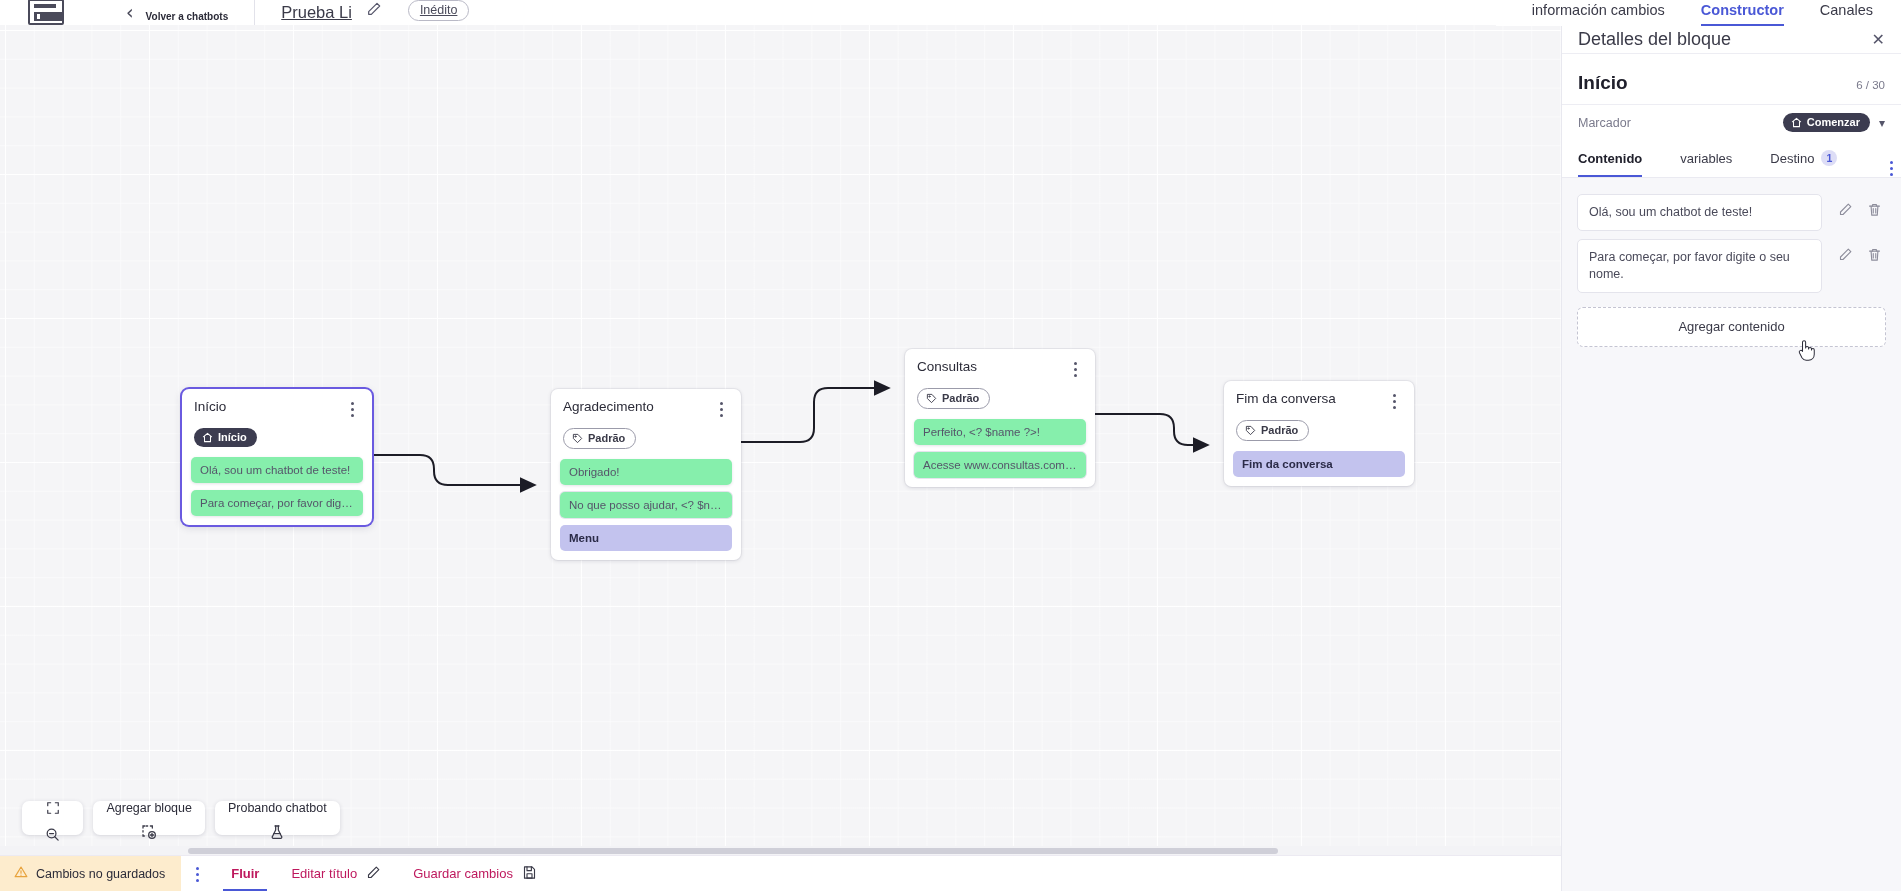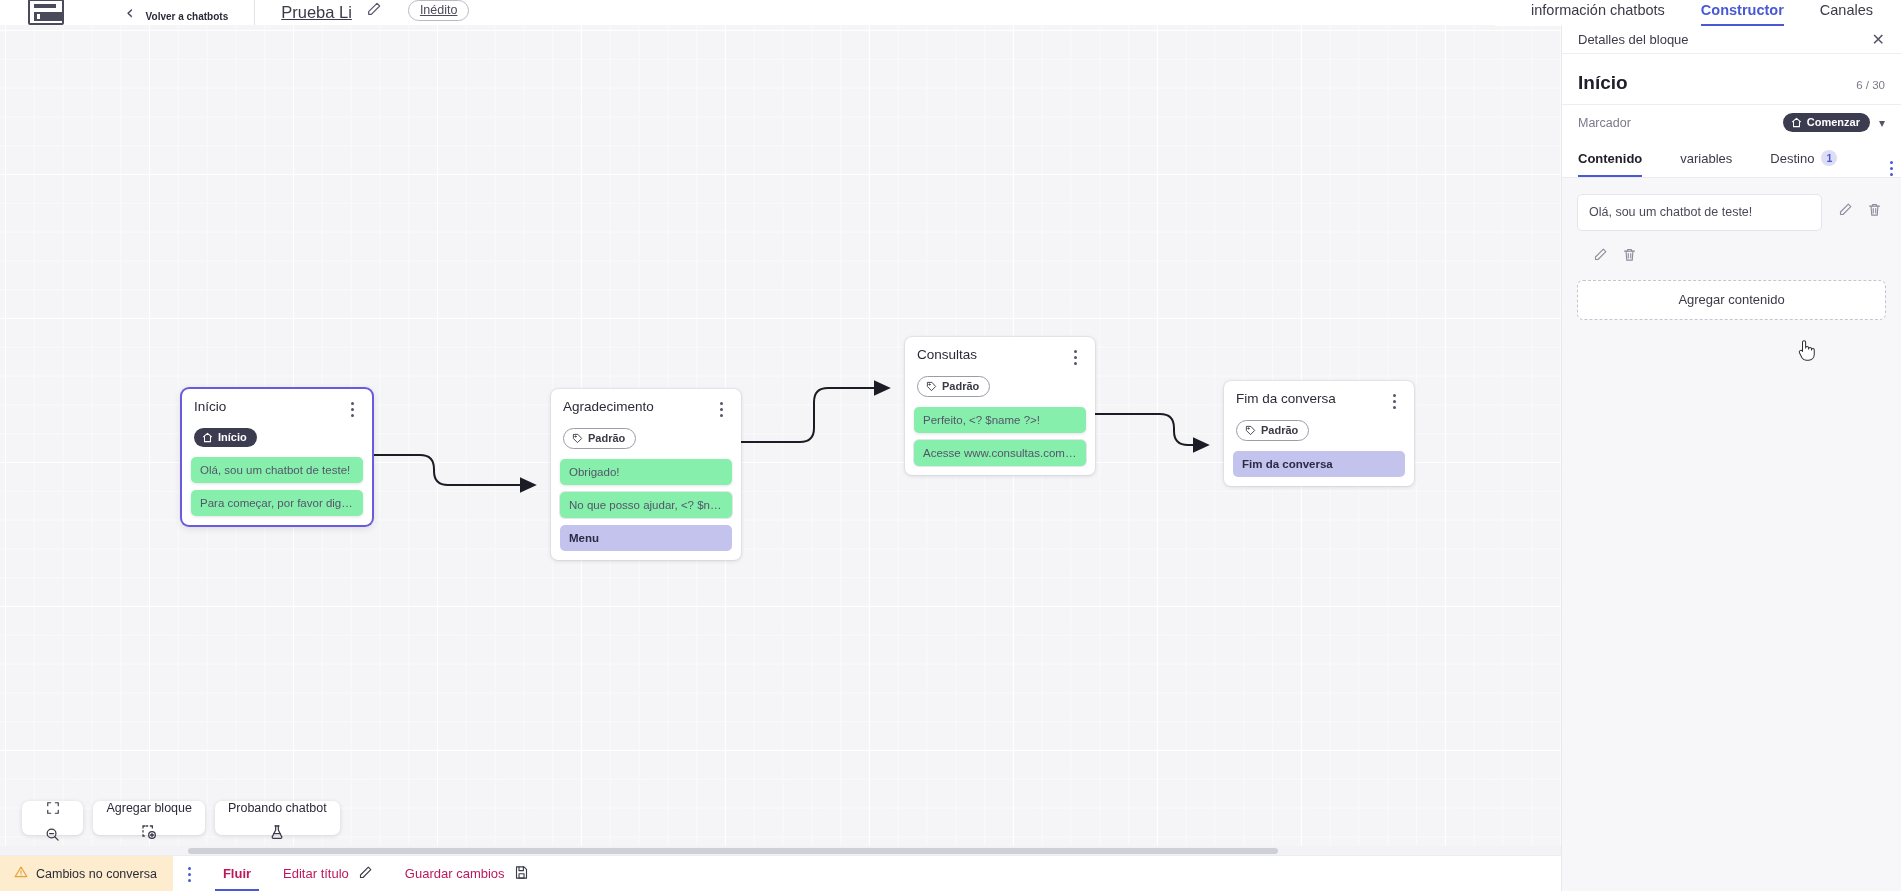--- a/index.html
+++ b/index.html
@@ -160,21 +160,21 @@
   
   .panel {
     position: absolute; right: 0; top: 26px; width: 340px; height: 865px;
     background: #ffffff; border-left: 1px solid #e8e8ef;
     display: flex; flex-direction: column; z-index: 55;
   }
   .panel-head {
     height: 28px; display:flex; align-items:center; justify-content:space-between;
     padding: 0 16px 0 16px; border-bottom: 1px solid #ededf3;
   }
-  .panel-head-title { font-size: 13px; color: #3a3a48; }
+  .panel-head-title { font-size: 18px; color: #3a3a48; }
   .close-x { font-size: 16px; color: #55556a; cursor: pointer; line-height:1; font-family:"DejaVu Sans",sans-serif;}
 
   .panel-title-row {
     display:flex; align-items:baseline; justify-content:space-between;
     padding: 18px 16px 10px 16px;
   }
   .panel-title { font-size: 19px; font-weight: 600; color: #20202c; }
   .panel-count { font-size: 11.5px; color: #7a7a8c; }
 
   .panel-marker-row {
@@ -235,21 +235,21 @@
     <span class="chat-title">Prueba Li</span>
     <span class="pencil-top">
       <svg width="16" height="16" viewBox="0 0 24 24" fill="none" stroke="#55556a" stroke-width="1.8" stroke-linecap="round" stroke-linejoin="round">
           <path d="M16.5 3.5l4 4L8 20H4v-4z"></path>
         </svg>
     </span>
     <span class="badge-unpub">Inédito</span>
   </div>
 
   <div class="top-tabs">
-    <div class="top-tab">información chatbots</div>
+    <div class="top-tab">información cambios</div>
     <div class="top-tab active">Constructor</div>
     <div class="top-tab">Canales</div>
   </div>
 
   <div class="canvas">
 
     <svg class="edges">
       <defs>
         <marker id="arr" markerWidth="9" markerHeight="9" refX="7" refY="4.5" orient="auto">
           <path d="M0,0.6 L8.4,4.5 L0,8.4 z" fill="#1c1c26"></path>
@@ -302,21 +302,21 @@
           <span>Padrão</span>
         </span>
       </div>
       <div class="node-body">
         <div class="msg">Obrigado!</div>
         <div class="msg plain">No que posso ajudar, &lt;? $name ...</div>
         <div class="msg accent">Menu</div>
       </div>
     </div>
 
-    <div class="node" style="left:905px; top:312px;">
+    <div class="node" style="left:905px; top:324px;">
       <div class="node-head">
         <div class="node-title-row">
           <span class="node-title">Consultas</span>
           <span class="kebab">
               <i></i>
               <i></i>
               <i></i>
             </span>
         </div>
         <span class="pill outline">
@@ -416,21 +416,21 @@
 
   <div class="statusbar">
     <div class="unsaved">
       <span>
         <svg width="14" height="14" viewBox="0 0 24 24" fill="none" stroke="#e8a33d" stroke-width="2" stroke-linecap="round" stroke-linejoin="round">
             <path d="M12 3.5L22 20H2z"></path>
             <path d="M12 10v4.2"></path>
             <path d="M12 17.2v.2"></path>
           </svg>
       </span>
-      <span>Cambios no conversa</span>
+      <span>Cambios no guardados</span>
     </div>
     <div class="sb-kebab">
         <span class="kebab">
           <i></i>
           <i></i>
           <i></i>
         </span>
       </div>
     <div class="sb-item tabbed">Fluir</div>
     <div class="sb-item">
@@ -506,20 +506,21 @@
                 <path d="M4 6.5h16"></path>
                 <path d="M9 6.5V4h6v2.5"></path>
                 <path d="M6.5 6.5L7.6 21h8.8l1.1-14.5"></path>
                 <path d="M10 10.5v7M14 10.5v7"></path>
               </svg>
           </span>
         </div>
       </div>
 
       <div class="content-row">
+        <div class="content-box">Para começar, por favor digite o seu nome.</div>
         <div class="row-actions">
           <span class="icon-btn">
             <svg width="15" height="15" viewBox="0 0 24 24" fill="none" stroke="#6a6a7c" stroke-width="1.8" stroke-linecap="round" stroke-linejoin="round">
                 <path d="M16.5 3.5l4 4L8 20H4v-4z"></path>
               </svg>
           </span>
           <span class="icon-btn">
             <svg width="15" height="15" viewBox="0 0 24 24" fill="none" stroke="#6a6a7c" stroke-width="1.8" stroke-linecap="round" stroke-linejoin="round">
                 <path d="M4 6.5h16"></path>
                 <path d="M9 6.5V4h6v2.5"></path>

